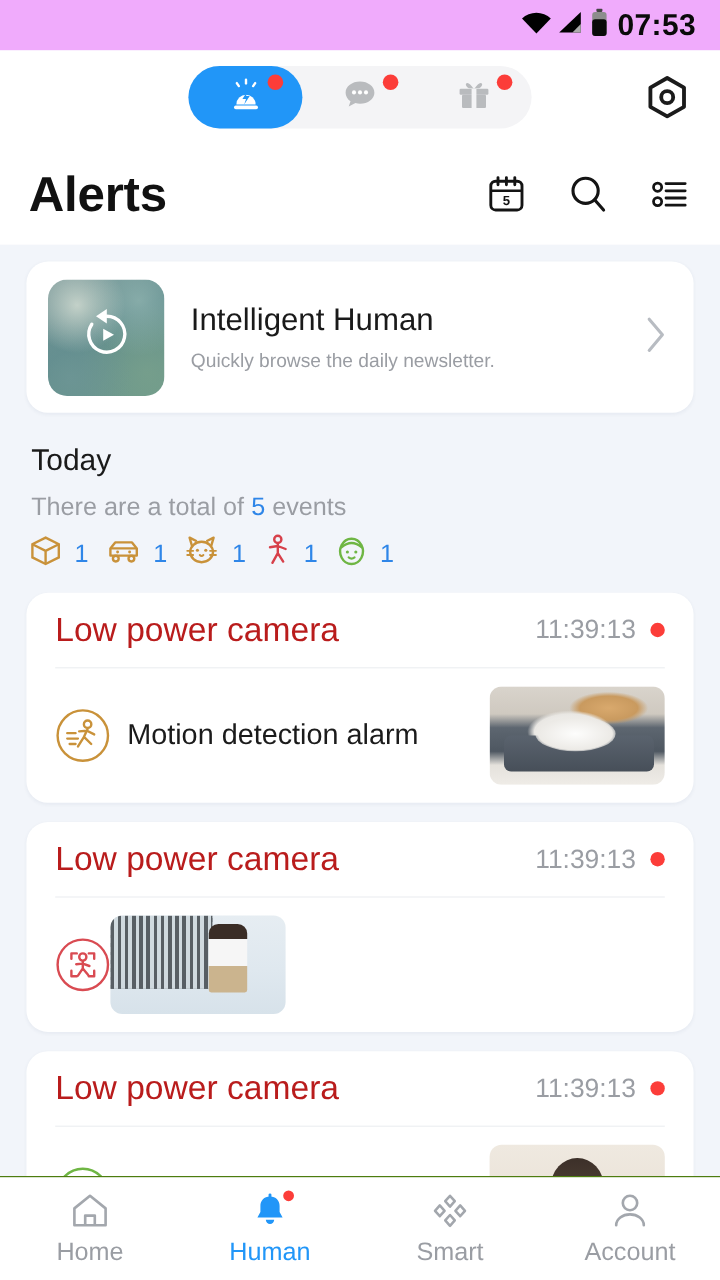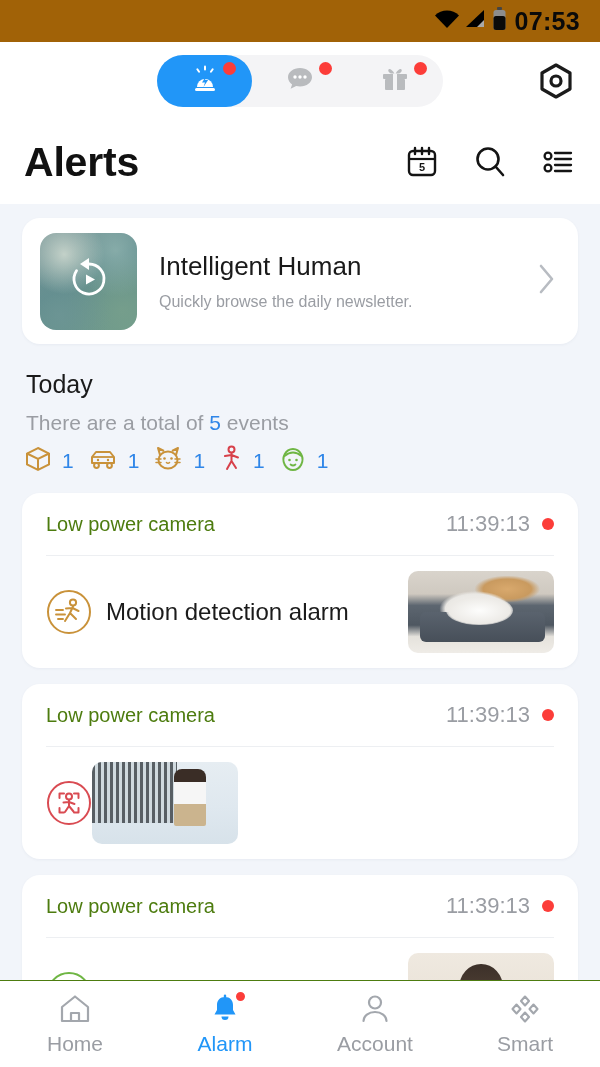--- a/index.html
+++ b/index.html
@@ -6,21 +6,21 @@
   html,body { width:600px; height:1067px; }
   body {
     font-family:"Liberation Sans", sans-serif;
     background:#F2F5FA;
     overflow:hidden;
     position:relative;
   }
 
   
   .statusbar{
-    height:42px; background:#a16207;
+    height:42px; background:#f0abfc;
     display:flex; align-items:center; justify-content:flex-end;
     padding:0 20px 0 0; gap:4px;
   }
   .sb-time{ font-size:25px; font-weight:bold; color:#0a0a0a; letter-spacing:.3px; margin-left:4px;}
 
   
   .topbar{
     background:#ffffff; height:78px;
     display:flex; align-items:center; justify-content:center;
     position:relative;
@@ -95,21 +95,21 @@
 
   
   .alert-card{
     background:#fff; border-radius:18px; margin-top:16px;
     box-shadow:0 1px 3px rgba(30,50,90,.05); overflow:hidden;
   }
   .alert-head{
     height:62px; display:flex; align-items:center; justify-content:space-between;
     padding:0 24px; position:relative;
   }
-  .alert-dev{ font-size:20px; color:#4d7c0f; }
+  .alert-dev{ font-size:28px; color:#b91c1c; }
   .alert-right{ display:flex; align-items:center; gap:12px; }
   .alert-time{ font-size:22px; color:#9a9da3; }
   .alert-unread{ width:12px; height:12px; border-radius:50%; background:#FC3D39; }
   .alert-div{ height:1px; background:#EDEFF2; margin:0 24px; }
   .alert-body{
     height:112px; display:flex; align-items:center; padding:0 24px;
     position:relative;
   }
   .alert-type-ico{ width:46px; height:46px; flex:none; }
   .alert-label{ font-size:24px; color:#1b1b1b; margin-left:14px; flex:1; }
@@ -470,40 +470,40 @@
 
   <div class="nav-item active">
     <span class="nav-ico-wrap">
       <svg width="32" height="32" viewBox="0 0 32 32">
         <path d="M16 4 c5 0 8 3.4 8 8 v5 l2.5 4.5 H5.5 L8 17 v-5 c0-4.6 3-8 8-8z" fill="#2196F8"></path>
         <path d="M12.5 23.5 a3.5 3.5 0 0 0 7 0z" fill="#2196F8"></path>
         <rect x="14.8" y="1.5" width="2.4" height="3.5" rx="1.2" fill="#2196F8"></rect>
       </svg>
       <span class="nav-badge"></span>
     </span>
-    <span class="nav-label">Alarm</span>
-  </div>
-
-  <div class="nav-item">
-    <span class="nav-ico-wrap">
-      <svg width="32" height="32" viewBox="0 0 32 32">
-        <circle cx="16" cy="9.5" r="6" fill="none" stroke="#a3a7ad" stroke-width="2.2"></circle>
-        <path d="M4.5 28 a11.5 9 0 0 1 23 0" fill="none" stroke="#a3a7ad" stroke-width="2.2" stroke-linecap="round"></path>
-      </svg>
-    </span>
-    <span class="nav-label">Account</span>
+    <span class="nav-label">Human</span>
   </div>
 
   <div class="nav-item">
     <span class="nav-ico-wrap">
       <svg width="32" height="32" viewBox="0 0 32 32">
         <g fill="none" stroke="#a3a7ad" stroke-width="2.1" stroke-linejoin="round">
           <path d="M16 3.5 L20 8 L16 12.5 L12 8 Z"></path>
           <path d="M16 19.5 L20 24 L16 28.5 L12 24 Z"></path>
           <path d="M7.5 11.5 L11.5 16 L7.5 20.5 L3.5 16 Z"></path>
           <path d="M24.5 11.5 L28.5 16 L24.5 20.5 L20.5 16 Z"></path>
         </g>
       </svg>
     </span>
     <span class="nav-label">Smart</span>
   </div>
 
+  <div class="nav-item">
+    <span class="nav-ico-wrap">
+      <svg width="32" height="32" viewBox="0 0 32 32">
+        <circle cx="16" cy="9.5" r="6" fill="none" stroke="#a3a7ad" stroke-width="2.2"></circle>
+        <path d="M4.5 28 a11.5 9 0 0 1 23 0" fill="none" stroke="#a3a7ad" stroke-width="2.2" stroke-linecap="round"></path>
+      </svg>
+    </span>
+    <span class="nav-label">Account</span>
+  </div>
+
 </div>
 
 </body></html>

